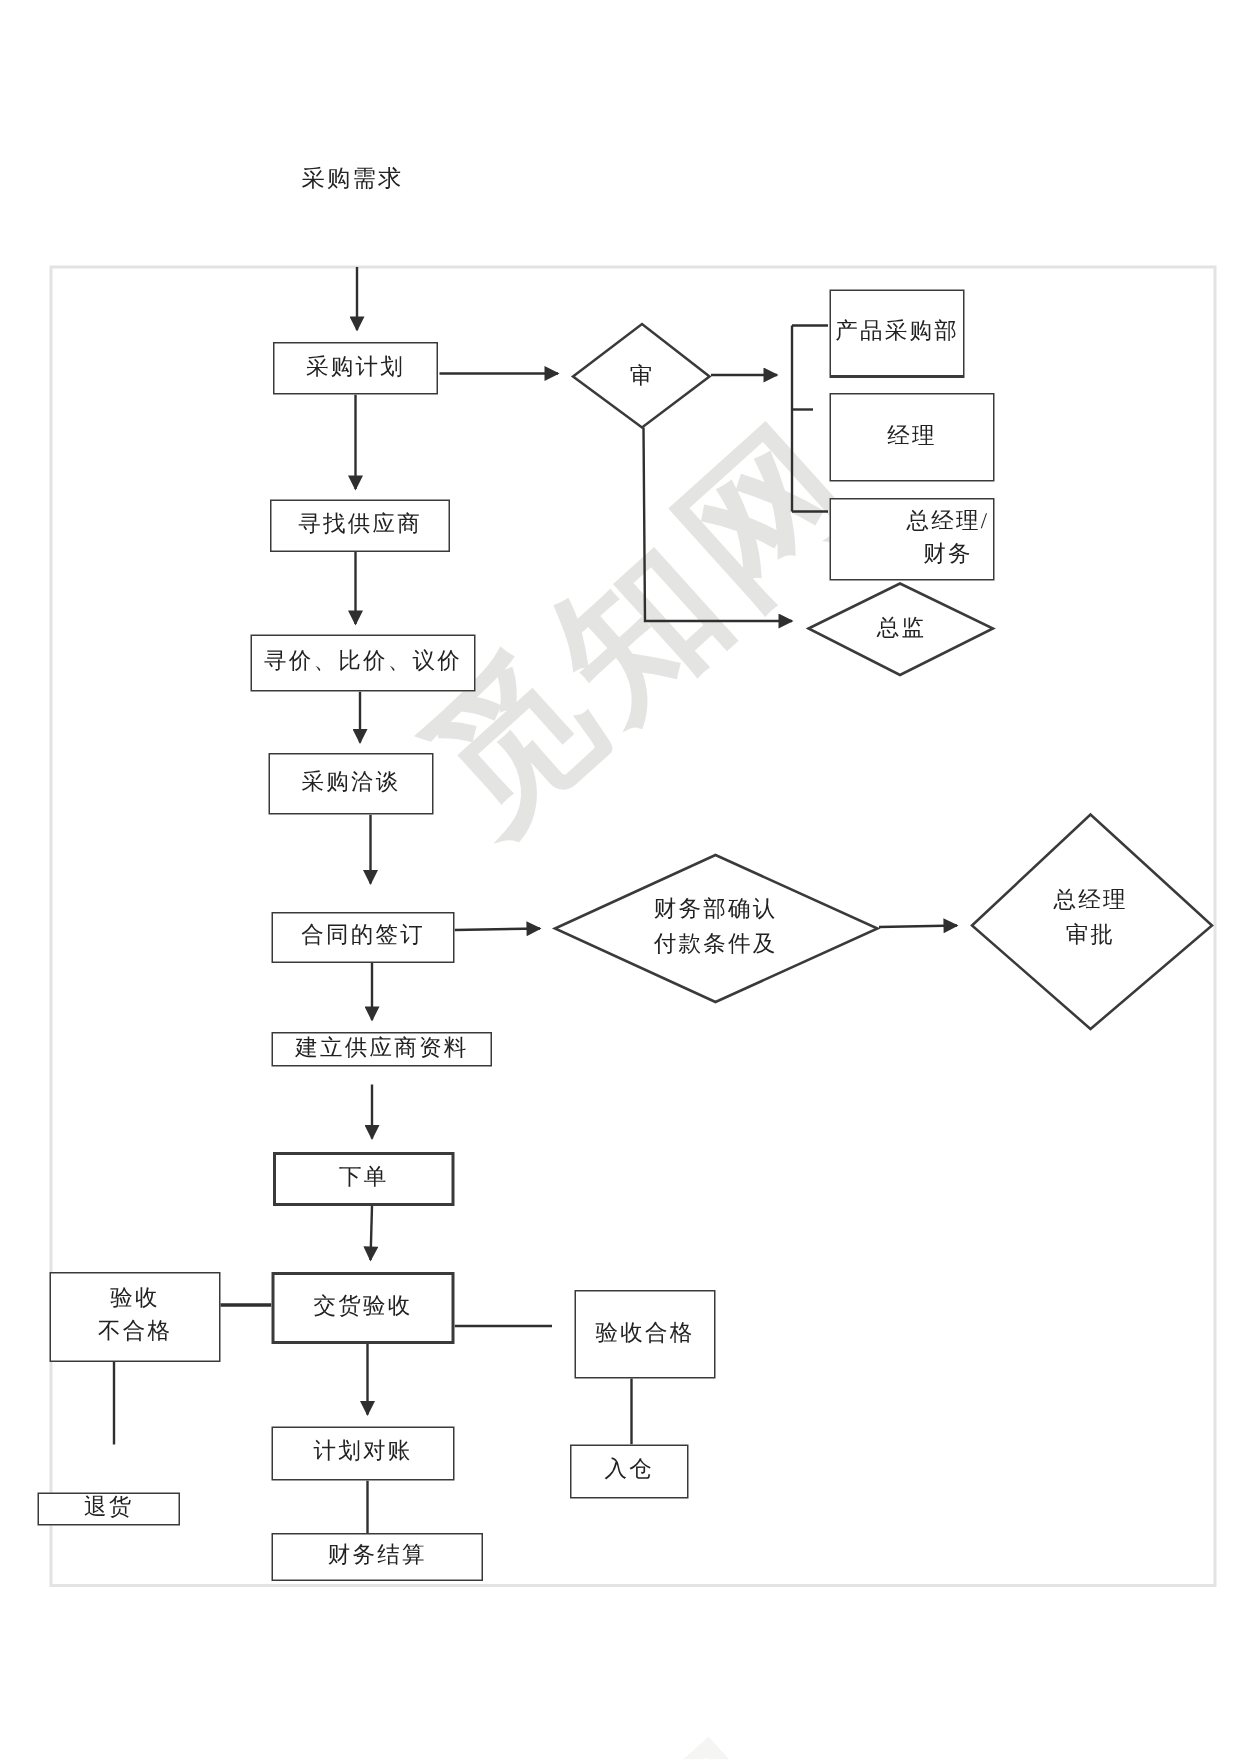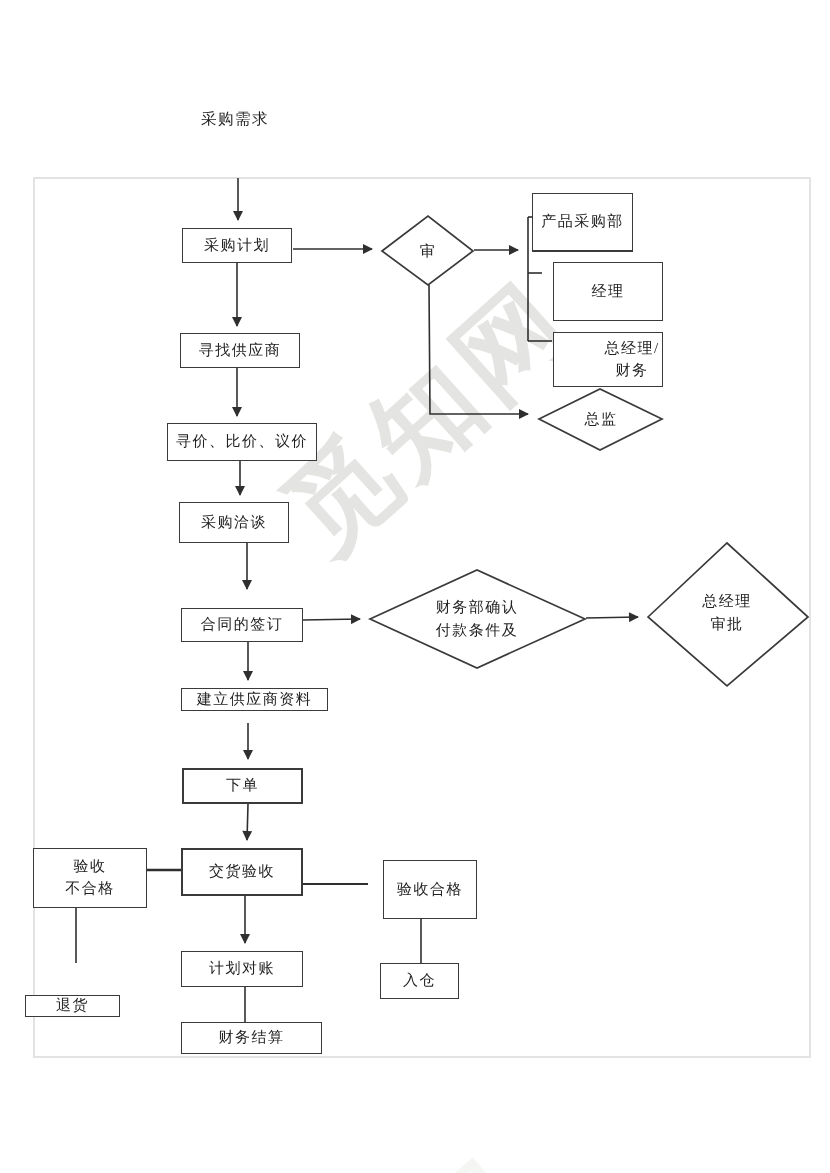--- a/index.html
+++ b/index.html
@@ -142,21 +142,21 @@
   <div class="node" style="left:383px;top:860px;width:94px;height:59px;">验收合格</div>
 
   <div class="node" style="left:25px;top:963px;width:95px;height:22px;margin-top:32px;">退货</div>
 
   <div class="node" style="left:181px;top:951px;width:122px;height:36px;">计划对账</div>
 
   <div class="node" style="left:380px;top:963px;width:79px;height:36px;">入仓</div>
 
   <div class="node" style="left:181px;top:1022px;width:141px;height:32px;">财务结算</div>
 
-  <div class="node thickbottom" style="left:532px;top:193px;width:101px;height:59px;">产品采购部</div>
+  <div class="node thickbottom" style="left:553px;top:193px;width:90px;height:59px;">产品采购部</div>
 
   <div class="node" style="left:553px;top:262px;width:110px;height:59px;">经理</div>
 
   <div class="node" style="left:553px;top:332px;width:110px;height:55px;padding-left:48px;">总经理/财务</div>
 
   <div class="dlabel" style="left:428px;top:252px;">审</div>
 
   <div class="dlabel" style="left:601px;top:420px;">总监</div>
 
   <div class="dlabel twoline" style="left:477px;top:619px;">

